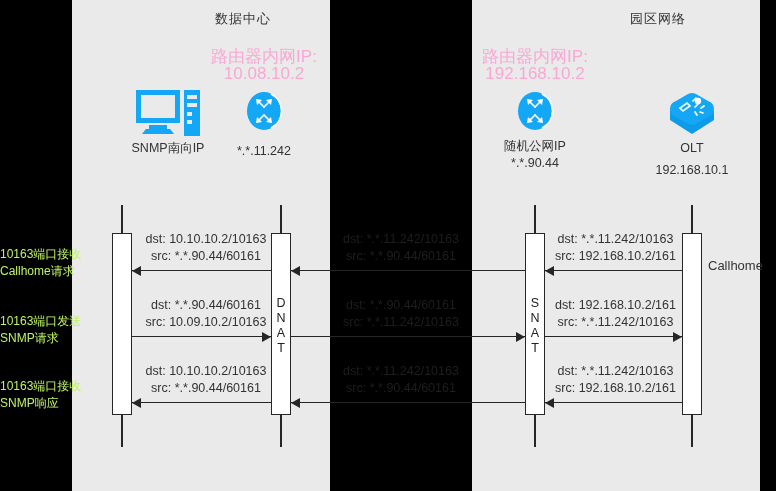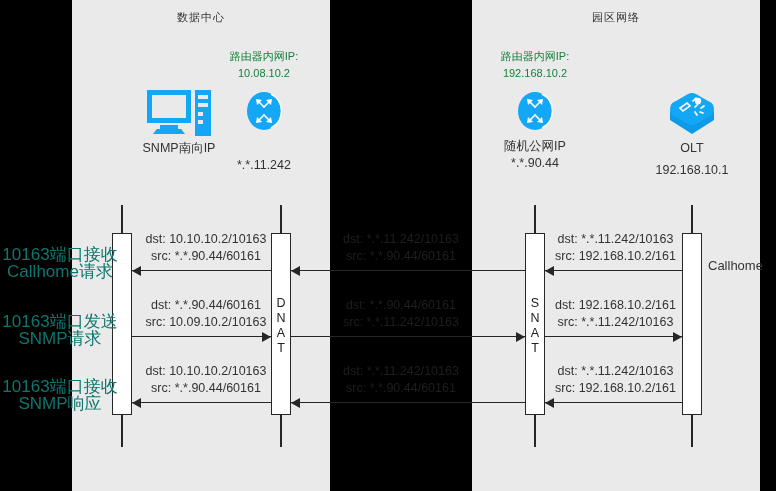--- a/index.html
+++ b/index.html
@@ -12,27 +12,27 @@
   }
   #stage{position:absolute;left:0;top:0;width:776px;height:491px;}
 
   
   .panel{position:absolute;background:#eaeaea;}
   #panel-left{left:72px;top:0;width:258px;height:491px;}
   #panel-right{left:472px;top:0;width:288px;height:491px;}
 
   .panel-title{
     position:absolute;width:100%;text-align:center;top:10px;
-    font-size:11px;color:#333;letter-spacing:1px;
+    font-size:13px;color:#333;letter-spacing:1px;padding-left:42px;
   }
 
   
   .device{position:absolute;text-align:center;}
   .dev-caption{font-size:12.5px;color:#333;line-height:17px;white-space:nowrap;}
-  .dev-top{font-size:11px;color:#15803d;line-height:17px;white-space:nowrap;}
+  .dev-top{font-size:17px;color:#f9a8d4;line-height:17px;white-space:nowrap;}
 
   .icon-wrap{height:54px;display:flex;align-items:center;justify-content:center;}
 
   
   .lifeline{position:absolute;width:1.6px;background:#262626;}
   .activation{
     position:absolute;width:20px;background:#fff;border:1.4px solid #262626;
     box-sizing:border-box;
   }
   .actlabel{
@@ -50,22 +50,22 @@
   .msglabel{
     position:absolute;text-align:center;font-size:12.5px;line-height:17px;
     color:#333;white-space:nowrap;
   }
 
   
   .msglabel.onblack{color:#1e1e1e;}
 
   
   .stepnote{
-    position:absolute;width:120px;text-align:center;font-size:17px;
-    line-height:17px;color:#0f766e;
+    position:absolute;width:120px;text-align:left;font-size:12px;
+    line-height:17px;color:#bef264;
   }
   .stepnote span{display:block;}
 
   .sidelabel{position:absolute;font-size:13px;color:#333;white-space:nowrap;}
 
   
   .pc-icon{position:relative;width:64px;height:46px;}
   .pc-mon{position:absolute;left:0;top:0;width:44px;height:33px;border:5px solid #14a7f5;box-sizing:border-box;background:#eaeaea;}
   .pc-stand{position:absolute;left:13px;top:35px;width:18px;height:4px;background:#14a7f5;}
   .pc-base{position:absolute;left:6px;top:39px;width:32px;height:5px;background:#14a7f5;clip-path:polygon(12% 0,88% 0,100% 100%,0 100%);}
@@ -78,21 +78,21 @@
 <div id="stage">
 
   <div class="panel" id="panel-left">
     <div class="panel-title">数据中心</div>
   </div>
 
   <div class="panel" id="panel-right">
     <div class="panel-title">园区网络</div>
   </div>
 
-  <div class="device" style="left:87px;top:86px;width:128px;padding-left:28px;">
+  <div class="device" style="left:76px;top:86px;width:128px;padding-left:28px;">
     <div class="icon-wrap">
       <div class="pc-icon">
         <div class="pc-mon"></div>
         <div class="pc-stand"></div>
         <div class="pc-base"></div>
         <div class="pc-tower"></div>
         <div class="pc-slot" style="top:5px;"></div>
         <div class="pc-slot" style="top:13px;"></div>
         <div class="pc-slot" style="top:22px;width:5px;"></div>
         <div class="pc-slot" style="top:30px;width:5px;"></div>
@@ -115,21 +115,21 @@
             <path d="M29 33 L23 27"></path>
         </g>
         <g fill="#ffffff">
           <polygon points="15,11 21,12 16,17"></polygon>
           <polygon points="31,11 25,12 30,17"></polygon>
           <polygon points="15,35 21,34 16,29"></polygon>
           <polygon points="31,35 25,34 30,29"></polygon>
         </g>
       </svg>
     </div>
-    <div class="dev-caption" style="margin-top:19px;">*.*.11.242</div>
+    <div class="dev-caption" style="margin-top:5px;">*.*.11.242</div>
   </div>
 
   <div class="device" style="left:472px;top:48px;width:126px;">
     <div class="dev-top">路由器内网IP:</div>
     <div class="dev-top">192.168.10.2</div>
     <div class="icon-wrap" style="margin-top:2px;">
       <svg width="46" height="46" viewBox="0 0 46 46" aria-hidden="true">
         <ellipse cx="23" cy="23" rx="17" ry="19" fill="#14a7f5"></ellipse>
         <path d="M30 6 A19 19 0 0 1 30 40" fill="none" stroke="#ffffff" stroke-width="1.6"></path>
         <g stroke="#ffffff" stroke-width="1.7" fill="none" stroke-linecap="round">

